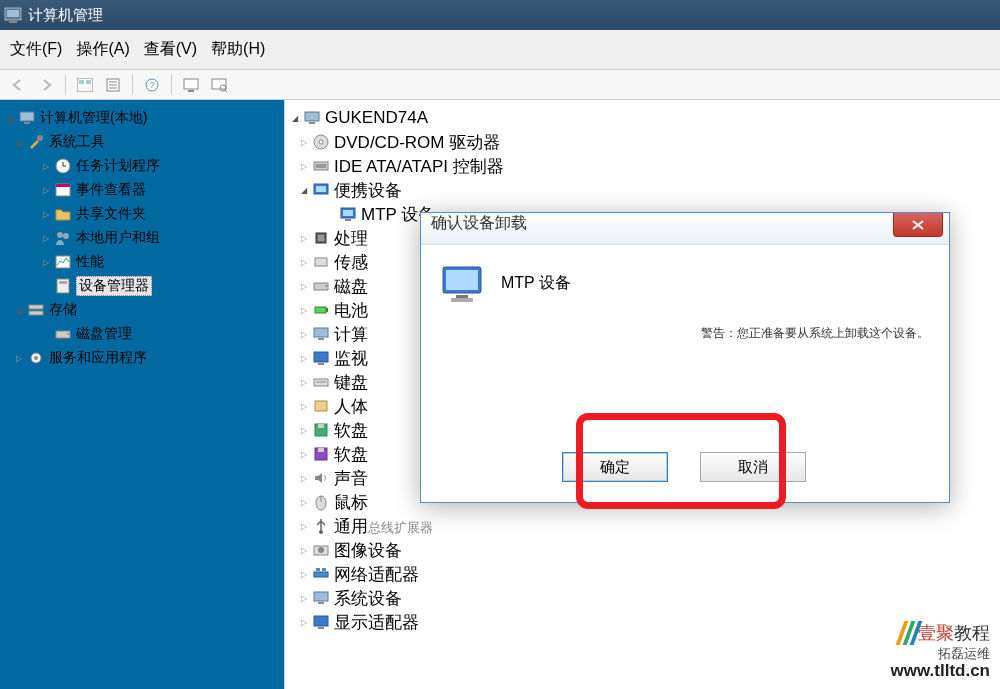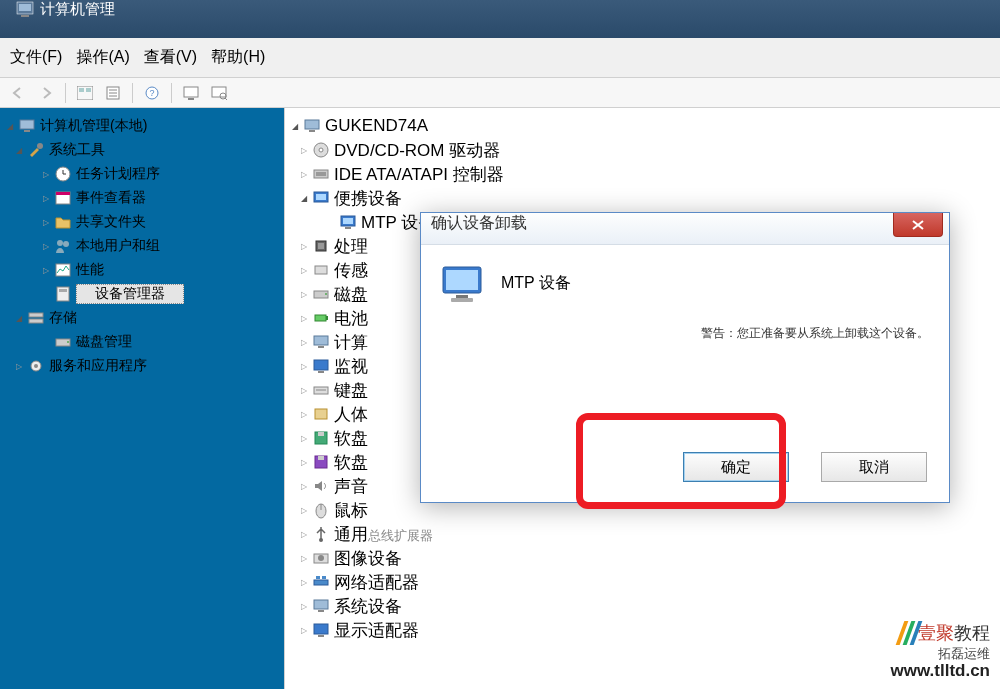--- a/index.html
+++ b/index.html
@@ -1,18 +1,18 @@
 <!DOCTYPE html>
 <html><head>
 <meta charset="utf-8">
 <style>
 * { margin: 0; padding: 0; box-sizing: border-box; font-family: "Microsoft YaHei", "SimSun", Tahoma, sans-serif; }
 body { width: 1000px; height: 689px; background: #fff; overflow: hidden; font-size: 14px; position: relative; }
 
-.titlebar { height: 38px; background: linear-gradient(#3a5a7a, #2a4a6a); color: #fff; display: flex; align-items: flex-start; padding-left: 16px; font-size: 15px; }
+.titlebar { height: 30px; background: linear-gradient(#3a5a7a, #2a4a6a); color: #fff; display: flex; align-items: center; padding-left: 4px; font-size: 15px; }
 .titlebar .ticon { width: 18px; height: 18px; margin-right: 6px; display: inline-block; }
 .titlebar .ticon svg { width: 18px; height: 18px; }
 
 .menubar { height: 40px; background: #f0f0f0; border-bottom: 1px solid #d0d0d0; display: flex; align-items: center; padding-left: 10px; font-size: 16px; color: #000; }
 .menuitem { margin-right: 14px; cursor: default; }
 
 .toolbar { height: 30px; background: #f7f7f7; border-bottom: 1px solid #d0d0d0; display: flex; align-items: center; padding-left: 6px; gap: 4px; }
 .toolbar .tbtn { width: 24px; height: 24px; display: flex; align-items: center; justify-content: center; color: #555; }
 .toolbar .tbtn.disabled { color: #bbb; }
 .toolbar .sep { width: 1px; height: 20px; background: #ccc; margin: 0 3px; }
@@ -21,36 +21,36 @@
 
 .sidebar { width: 285px; border-right: 1px solid #d0d0d0; background: #0369a1; padding-top: 6px; font-size: 14px; }
 .mainarea { flex: 1; background: #fff; padding-top: 6px; font-size: 17px; position: relative; }
 
 .treerow { display: flex; align-items: center; height: 24px; padding-left: 4px; white-space: nowrap; }
 .treerow .toggle { width: 12px; height: 12px; display: inline-flex; align-items: center; justify-content: center; margin-right: 2px; font-size: 12px; color: #666; }
 .treerow .toggle.open::before { content: "◢"; font-size: 8px; color: #555; }
 .treerow .toggle.closed::before { content: "▷"; font-size: 8px; color: #999; }
 .treerow .icon { width: 18px; height: 18px; margin-right: 4px; display: inline-flex; align-items: center; justify-content: center; }
 .treerow .icon svg { width: 18px; height: 18px; }
-.treerow .label.selected { background: #e5e5e5; border: 1px dotted #888; padding: 0 18px; }
+.treerow .label.selected { background: #e5e5e5; border: 1px dotted #888; padding: 0 2px; }
 
 .ind1 { padding-left: 4px; }
 .ind2 { padding-left: 13px; }
 .ind3 { padding-left: 40px; }
 
 
 .dialog { position: absolute; left: 420px; top: 212px; width: 530px; box-shadow: 0 4px 25px rgba(0,0,0,0.3); border: 1px solid #5a8ac6; background: #fff; z-index: 10; }
 .dialog .dtitle { height: 32px; background: linear-gradient(#fdfefe, #eaf0f7); display: flex; align-items: flex-start; padding-left: 10px; font-size: 16px; color: #333; position: relative; border-bottom: 1px solid #d5dde6; }
 .dialog .closebtn { position: absolute; right: 0; top: 0; width: 50px; height: 24px; background: linear-gradient(#d76560, #c0392b); border: 1px solid #a02a1f; border-top: none; border-radius: 0 0 4px 4px; display: flex; align-items: center; justify-content: center; color: #fff; font-weight: bold; font-size: 14px; margin-right: 6px; }
 .dialog .dbody { background: #fff; padding: 18px 20px 20px 20px; }
 .dialog .devrow { display: flex; align-items: center; margin-bottom: 22px; }
 .dialog .devicon { width: 42px; height: 40px; margin-right: 18px; }
 .dialog .devname { font-size: 16px; }
 .dialog .warn { font-size: 12px; color: #333; margin-bottom: 110px; text-align: right; }
-.dialog .btnrow { display: flex; justify-content: flex-end; gap: 32px; padding-right: 2px; margin-top: 41px; }
+.dialog .btnrow { display: flex; justify-content: center; gap: 32px; padding-right: 2px; margin-top: 41px; }
 .dialog .btn { width: 106px; height: 30px; border: 1px solid #a9a9a9; background: linear-gradient(#fdfdfd, #e7e7e7); font-size: 15px; cursor: default; }
 .dialog .btn.focus { border: 1px solid #3c7fb1; box-shadow: 0 0 0 1px #a5d1ef inset; }
 
 .redbox { position: absolute; left: 576px; top: 413px; width: 210px; height: 96px; border: 7px solid #ed1c24; border-radius: 12px; z-index: 20; pointer-events: none; }
 
 .watermark { position: absolute; right: 10px; bottom: 8px; text-align: right; z-index: 30; }
 .watermark .brand { display: flex; align-items: center; justify-content: flex-end; }
 .watermark .stripes { display: inline-flex; gap: 3px; }
 .watermark .stripes span { width: 4px; height: 24px; transform: skewX(-20deg); display: inline-block; }
 .watermark .stripes span:nth-child(1){background:#f39c12;} .watermark .stripes span:nth-child(2){background:#27ae60;} .watermark .stripes span:nth-child(3){background:#2980b9;}

